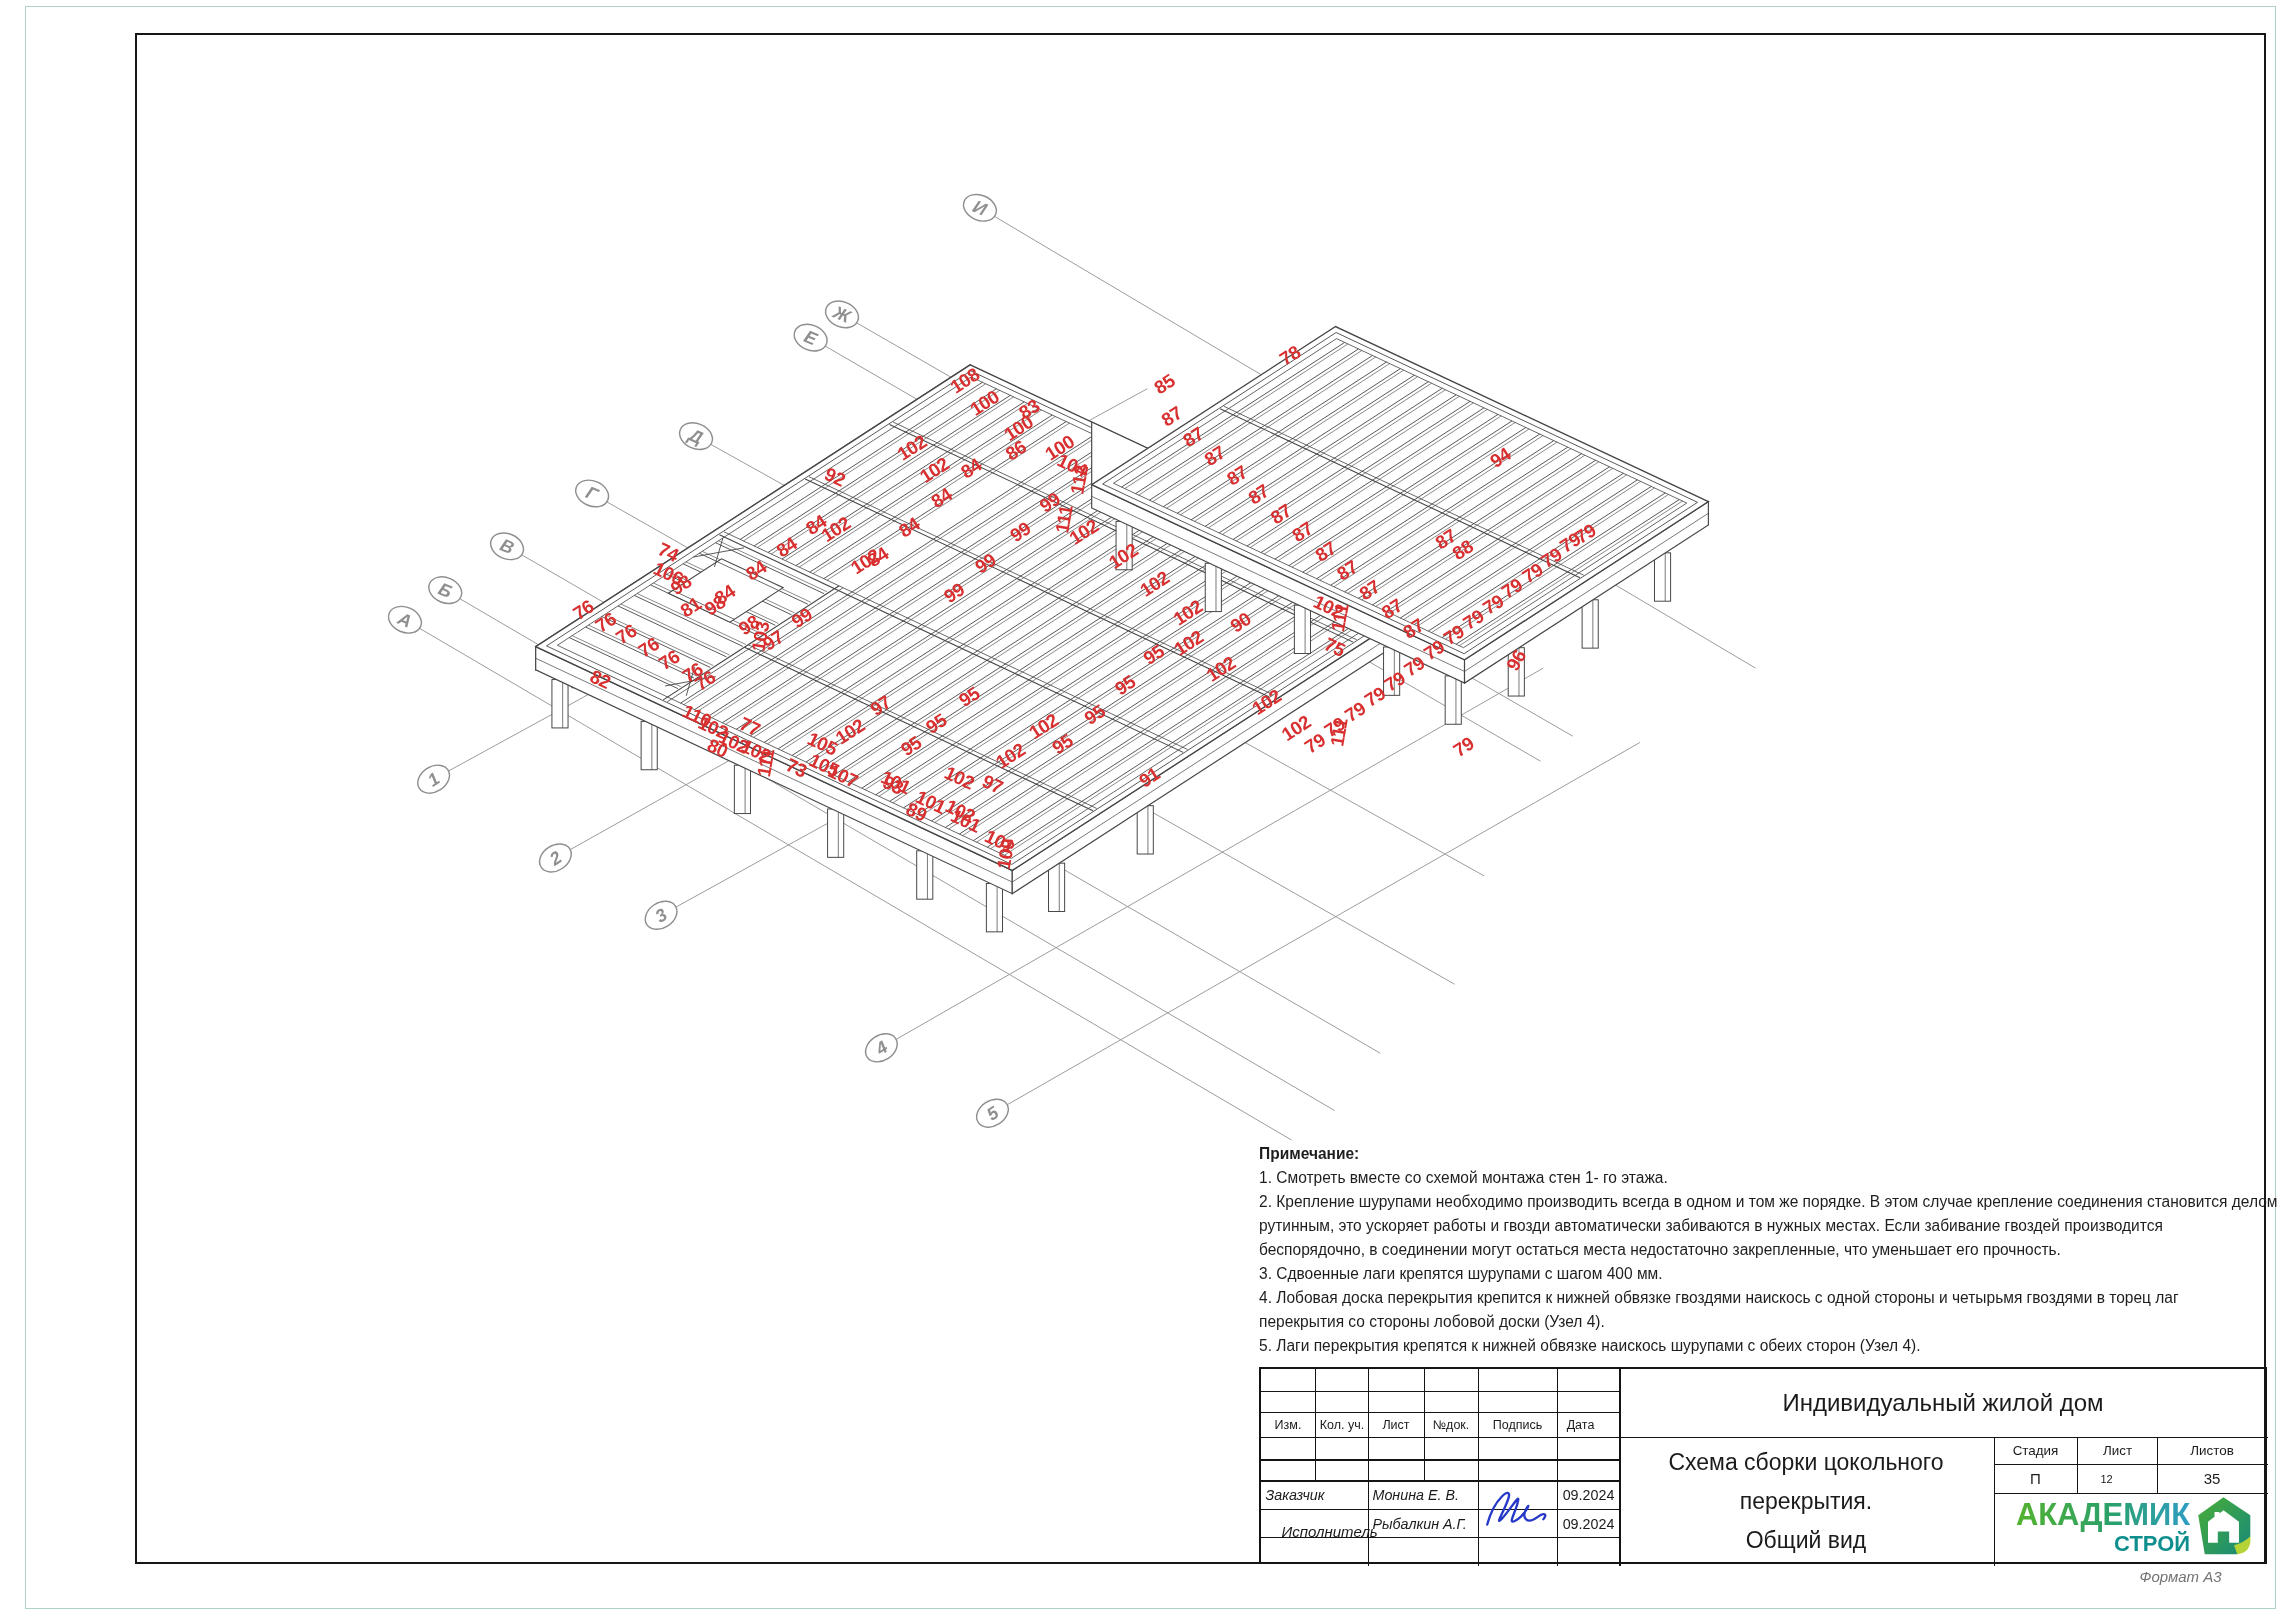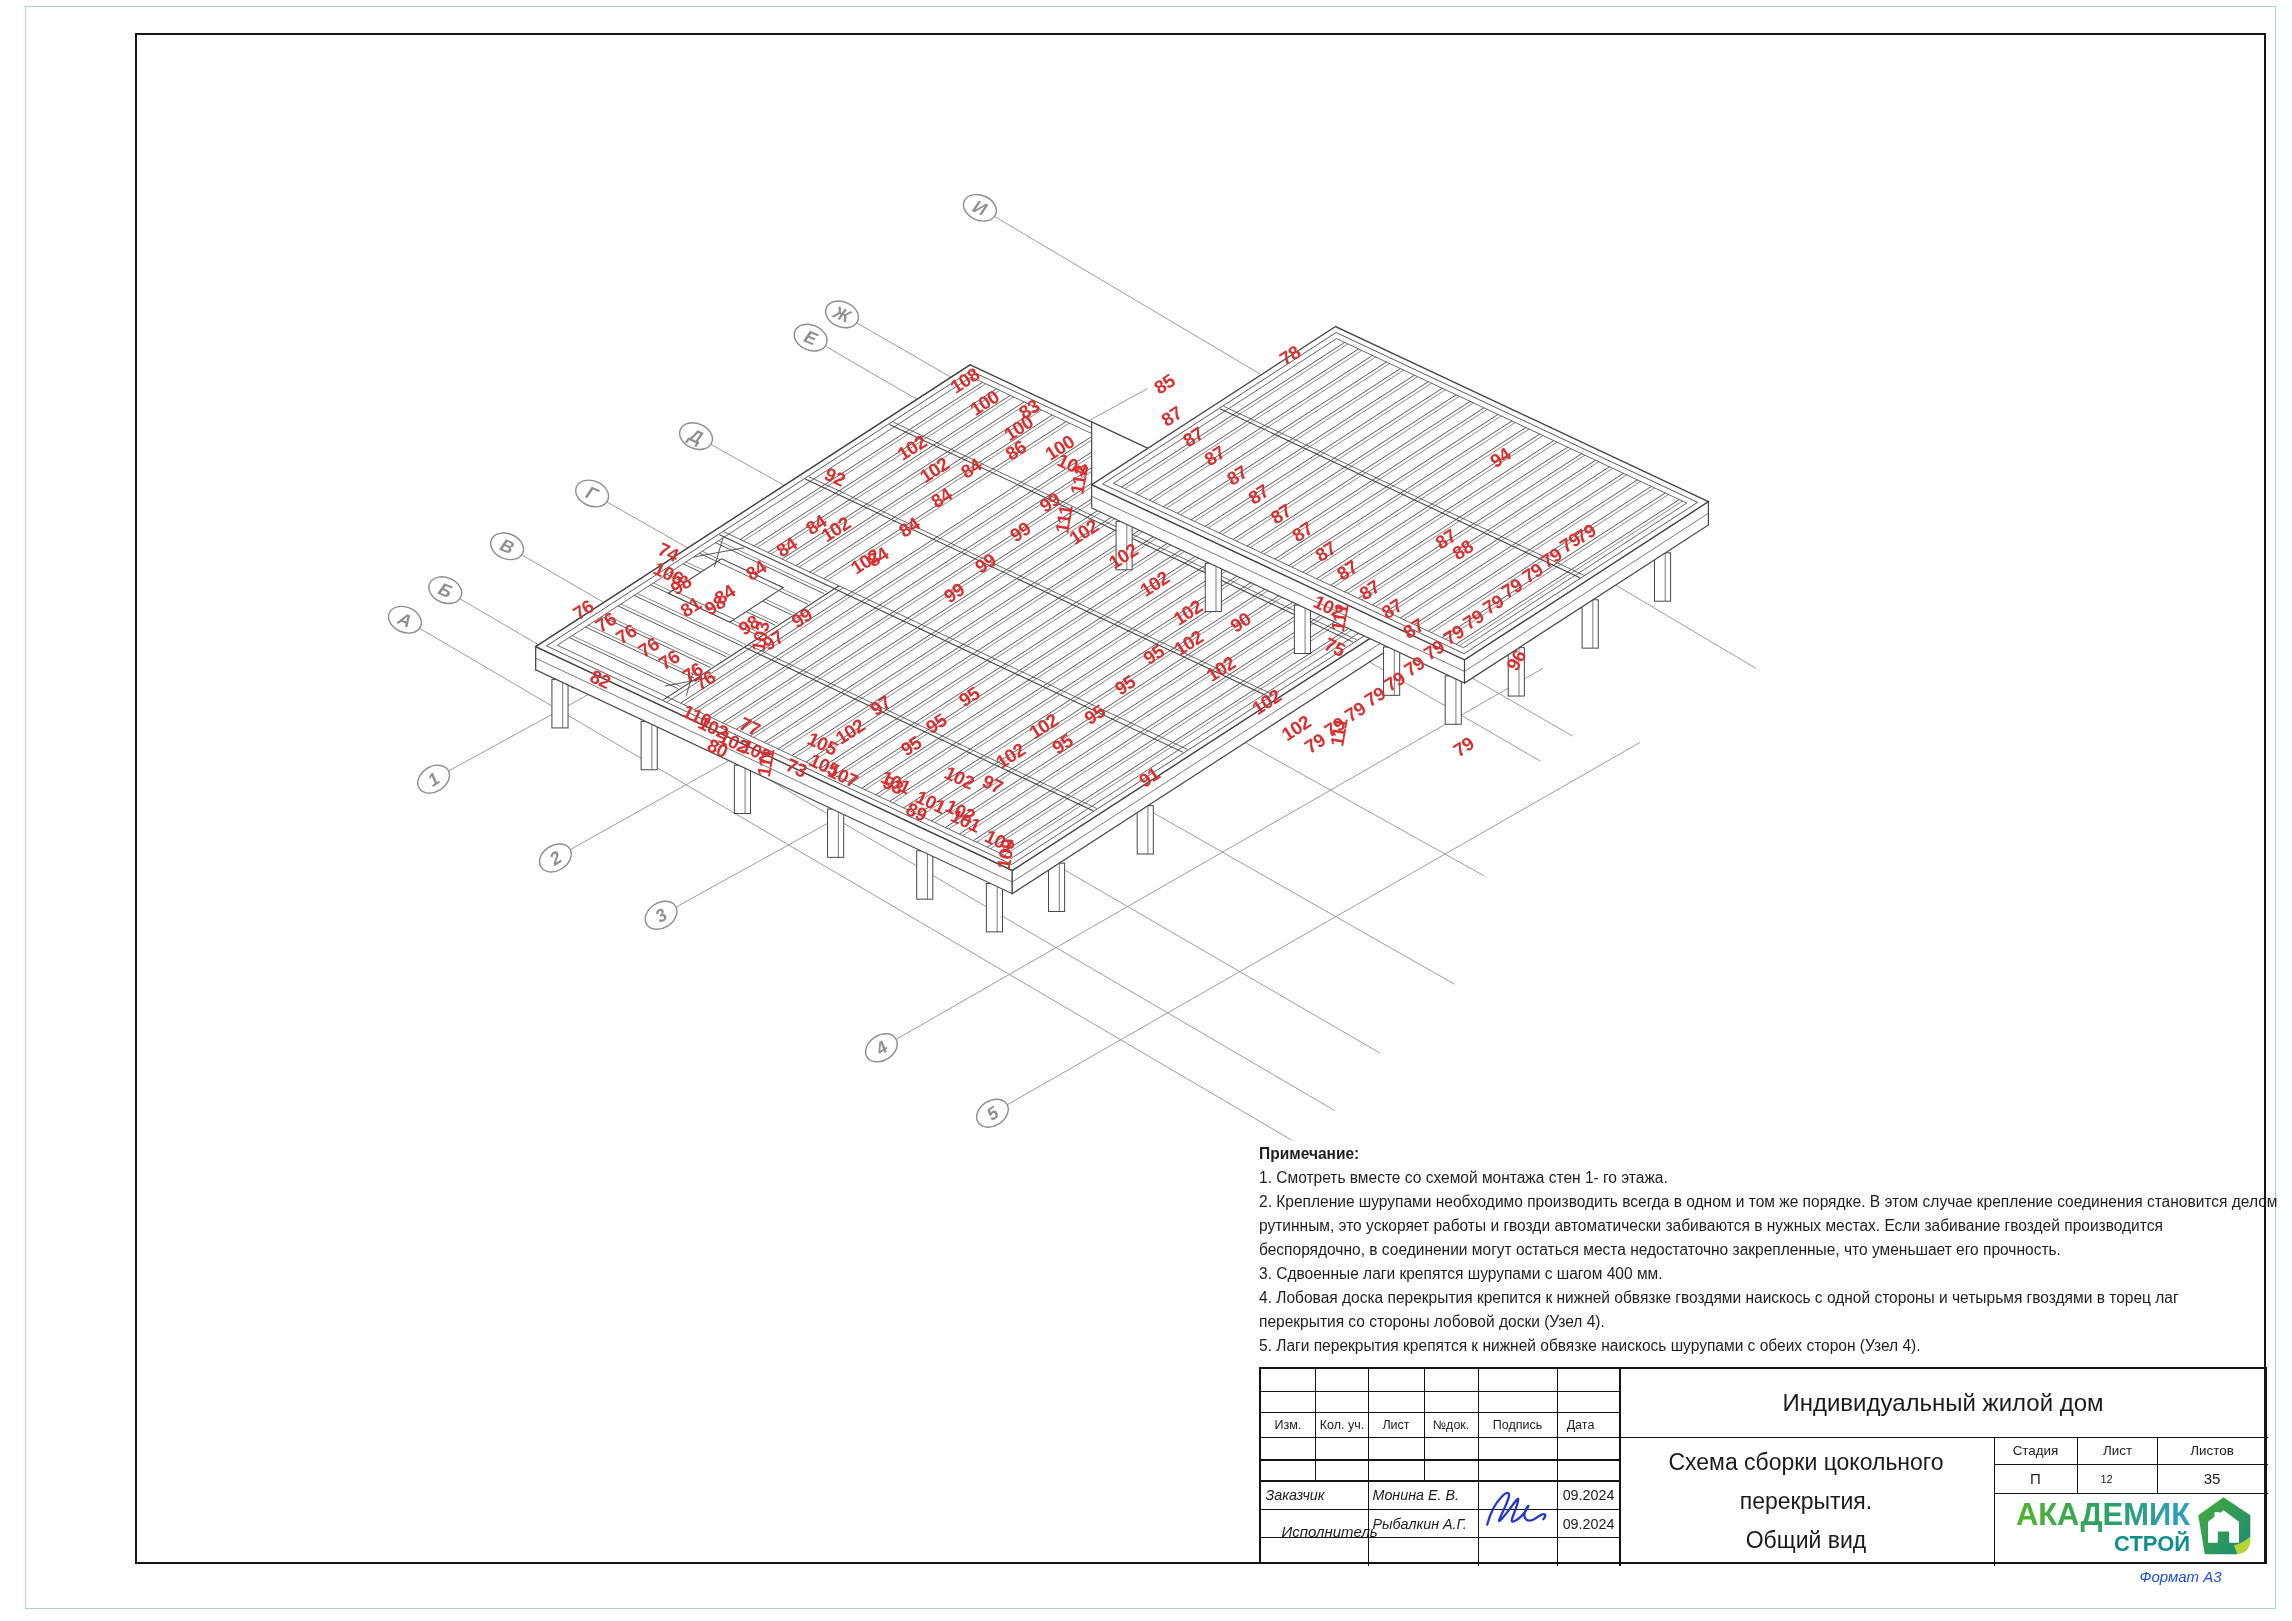--- a/index.html
+++ b/index.html
@@ -10,21 +10,21 @@
   #iso{position:absolute;left:0;top:0;width:2293px;height:1621px;pointer-events:none;}
   .notes{position:absolute;left:1259px;top:1145px;width:1003px;color:#1e1e1e;font-size:16px;}
   .notes div{height:24px;white-space:nowrap;transform:scaleX(.97);transform-origin:left;}
   
   .stamp{position:absolute;left:1259px;top:1367px;width:1008px;height:197px;border:2.2px solid #141414;box-sizing:border-box;color:#1b1b1b;}
   .vl,.hl{position:absolute;background:#141414;}
   .cellt{position:absolute;display:flex;align-items:center;justify-content:center;text-align:center;}
   .lft{justify-content:flex-start;padding-left:4.5px;box-sizing:border-box;font-style:italic;}
   .project-cell{left:358px;top:0;width:648px;height:68px;font-size:24px;}
   .title-cell{left:358px;top:68px;width:374px;height:129px;font-size:23px;flex-direction:column;line-height:39px;}
-  .fmt{position:absolute;left:2109px;top:1568px;width:143px;text-align:center;font-style:italic;font-size:15px;color:#1d4ed8;}
+  .fmt{position:absolute;left:2109px;top:1568px;width:143px;text-align:center;font-style:italic;font-size:15px;color:#737373;}
   .sig{position:absolute;left:217px;top:111px;width:79px;height:57px;}
   .logo-wrap{position:absolute;left:736px;top:125px;width:269px;height:70px;text-align:right;}
 </style>
 </head>
 <body>
 
 <div class="page">
   <div class="outer-border"></div>
   <div class="frame"></div>
 

